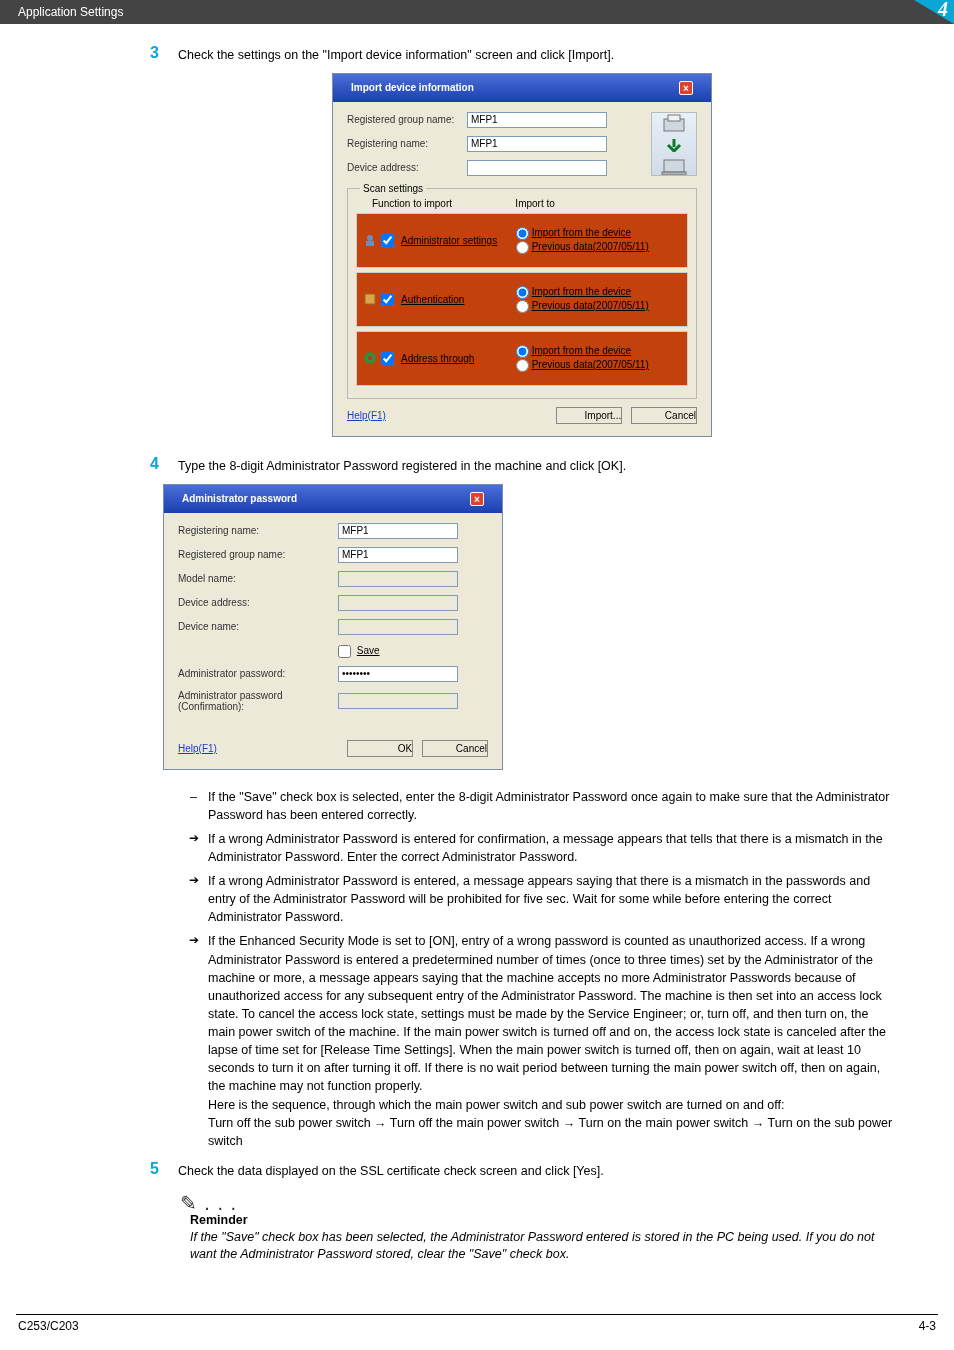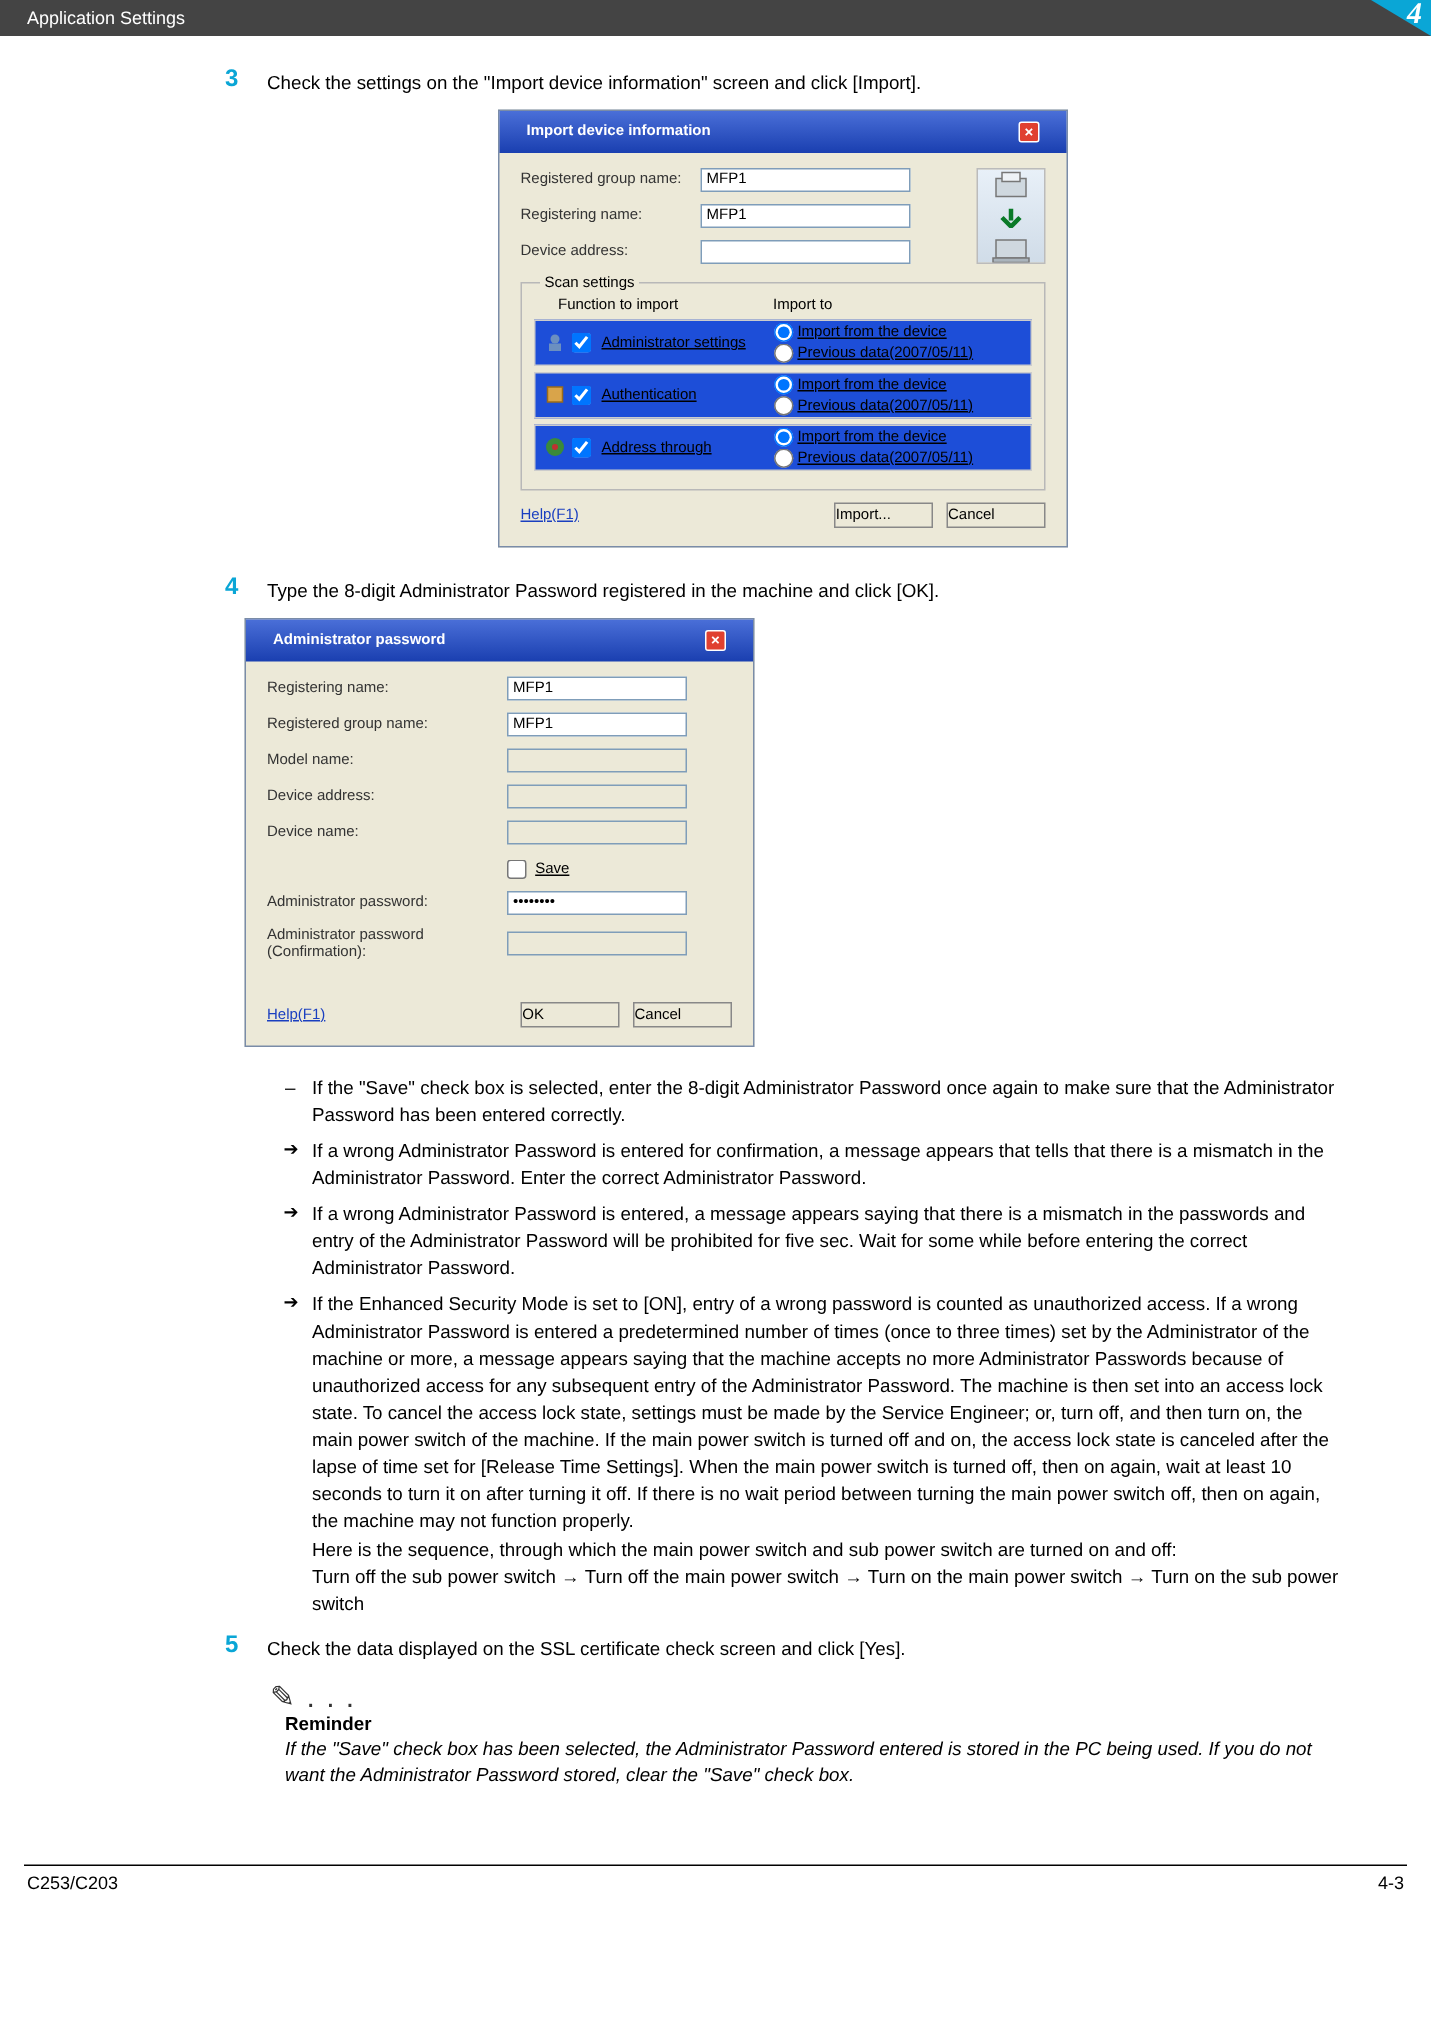--- a/index.html
+++ b/index.html
@@ -104,23 +104,24 @@
     border: 1px solid #b8b8b8;
     padding: 6px 8px 8px 8px;
     margin-top: 4px;
   }
   .scan-header { display:flex; margin-bottom:4px; font-size:10px; }
   .scan-col1 { width: 48%; padding-left: 16px; }
   .scan-col2 { width: 52%; }
   .scan-row {
     border: 1px solid #ccc;
     display: flex;
-    padding: 0 6px;
+    padding: 12px 6px;
     margin-bottom: 4px;
-    background:#1d4ed8;
+    background:#c2410c;
+    justify-content:space-between;
   }
   .scan-left {
     width: 48%;
     display:flex;
     align-items:center;
     gap:4px;
   }
   .scan-right { width: 52%; }
   .scan-right label { display:block; margin:1px 0; }
   .ckbox, .radioinp { vertical-align: middle; margin:0 3px 0 0; }
@@ -130,21 +131,21 @@
     justify-content: space-between;
     align-items: center;
     margin-top: 8px;
   }
   .help-link { color: #1a3fc0; text-decoration: underline; font-size:10px;}
   .btn {
     background: #ece9d8;
     border: 1px solid #888;
     padding: 2px 0;
     width: 66px;
-    text-align: left;
+    text-align: right;
     font-size: 10px;
     display:inline-block;
     margin-left: 6px;
   }
 
   .sub-list {
     list-style: none;
     padding-left: 40px;
     margin: 0 0 10px 0;
   }

